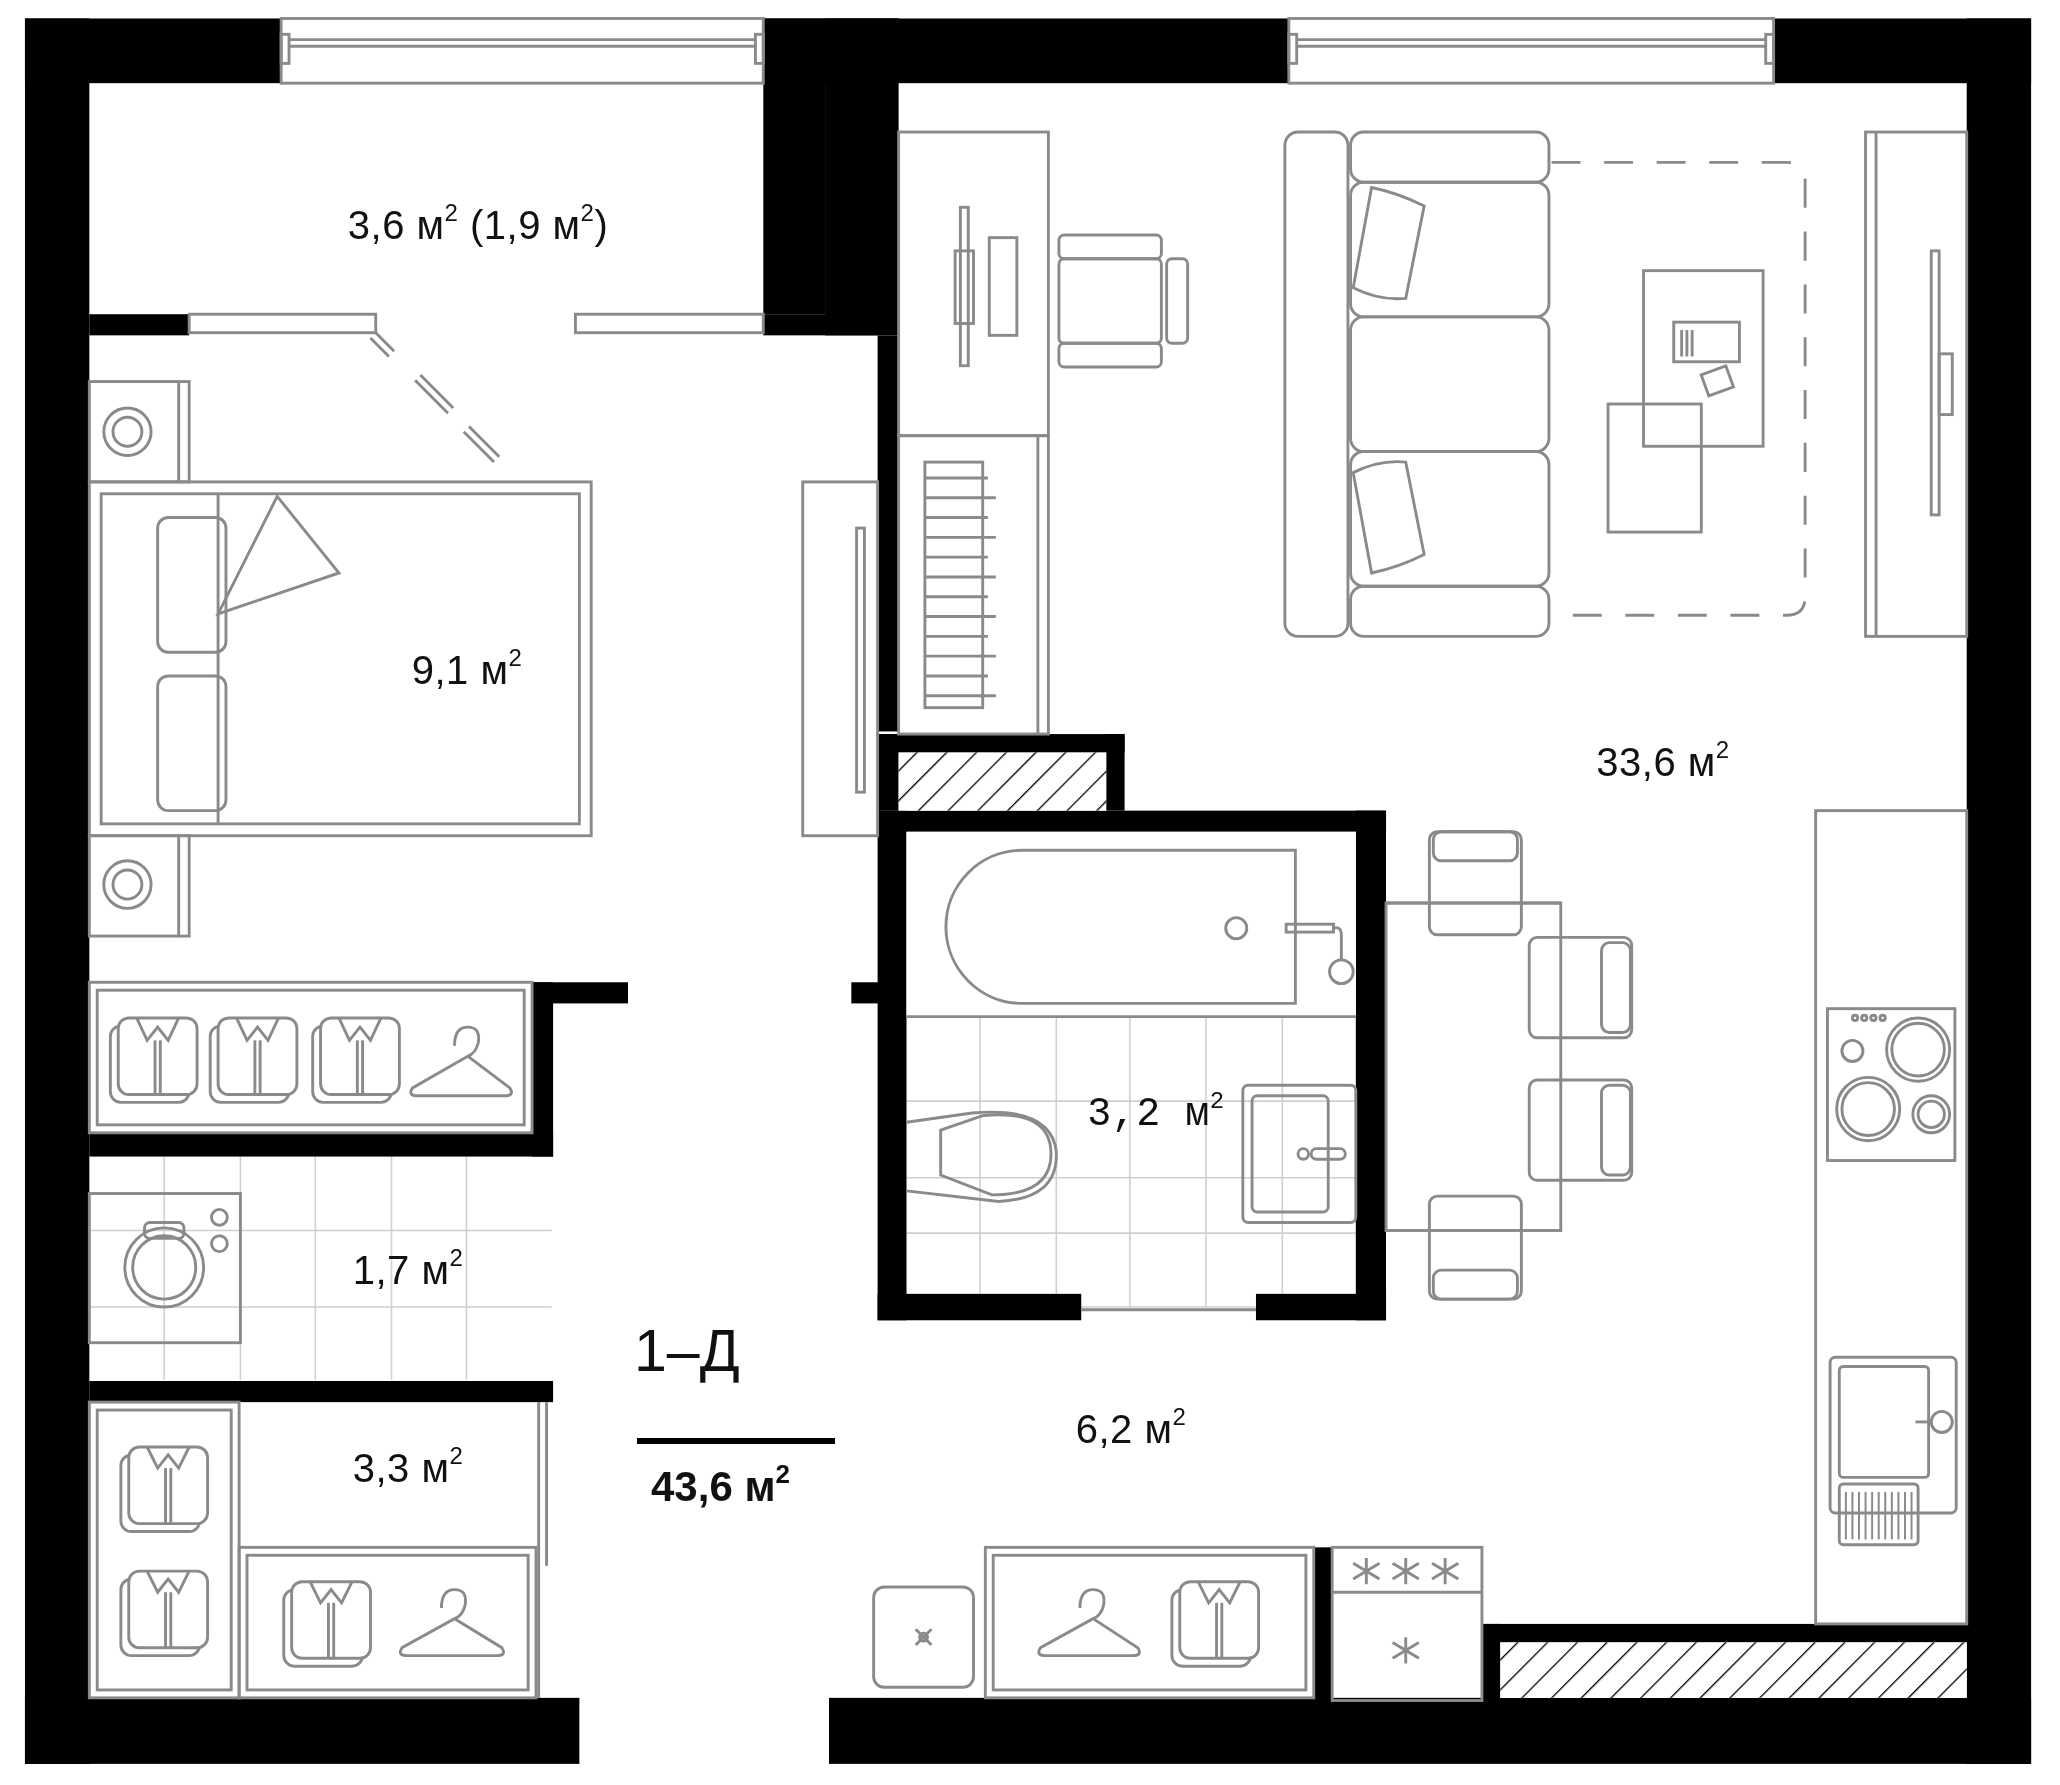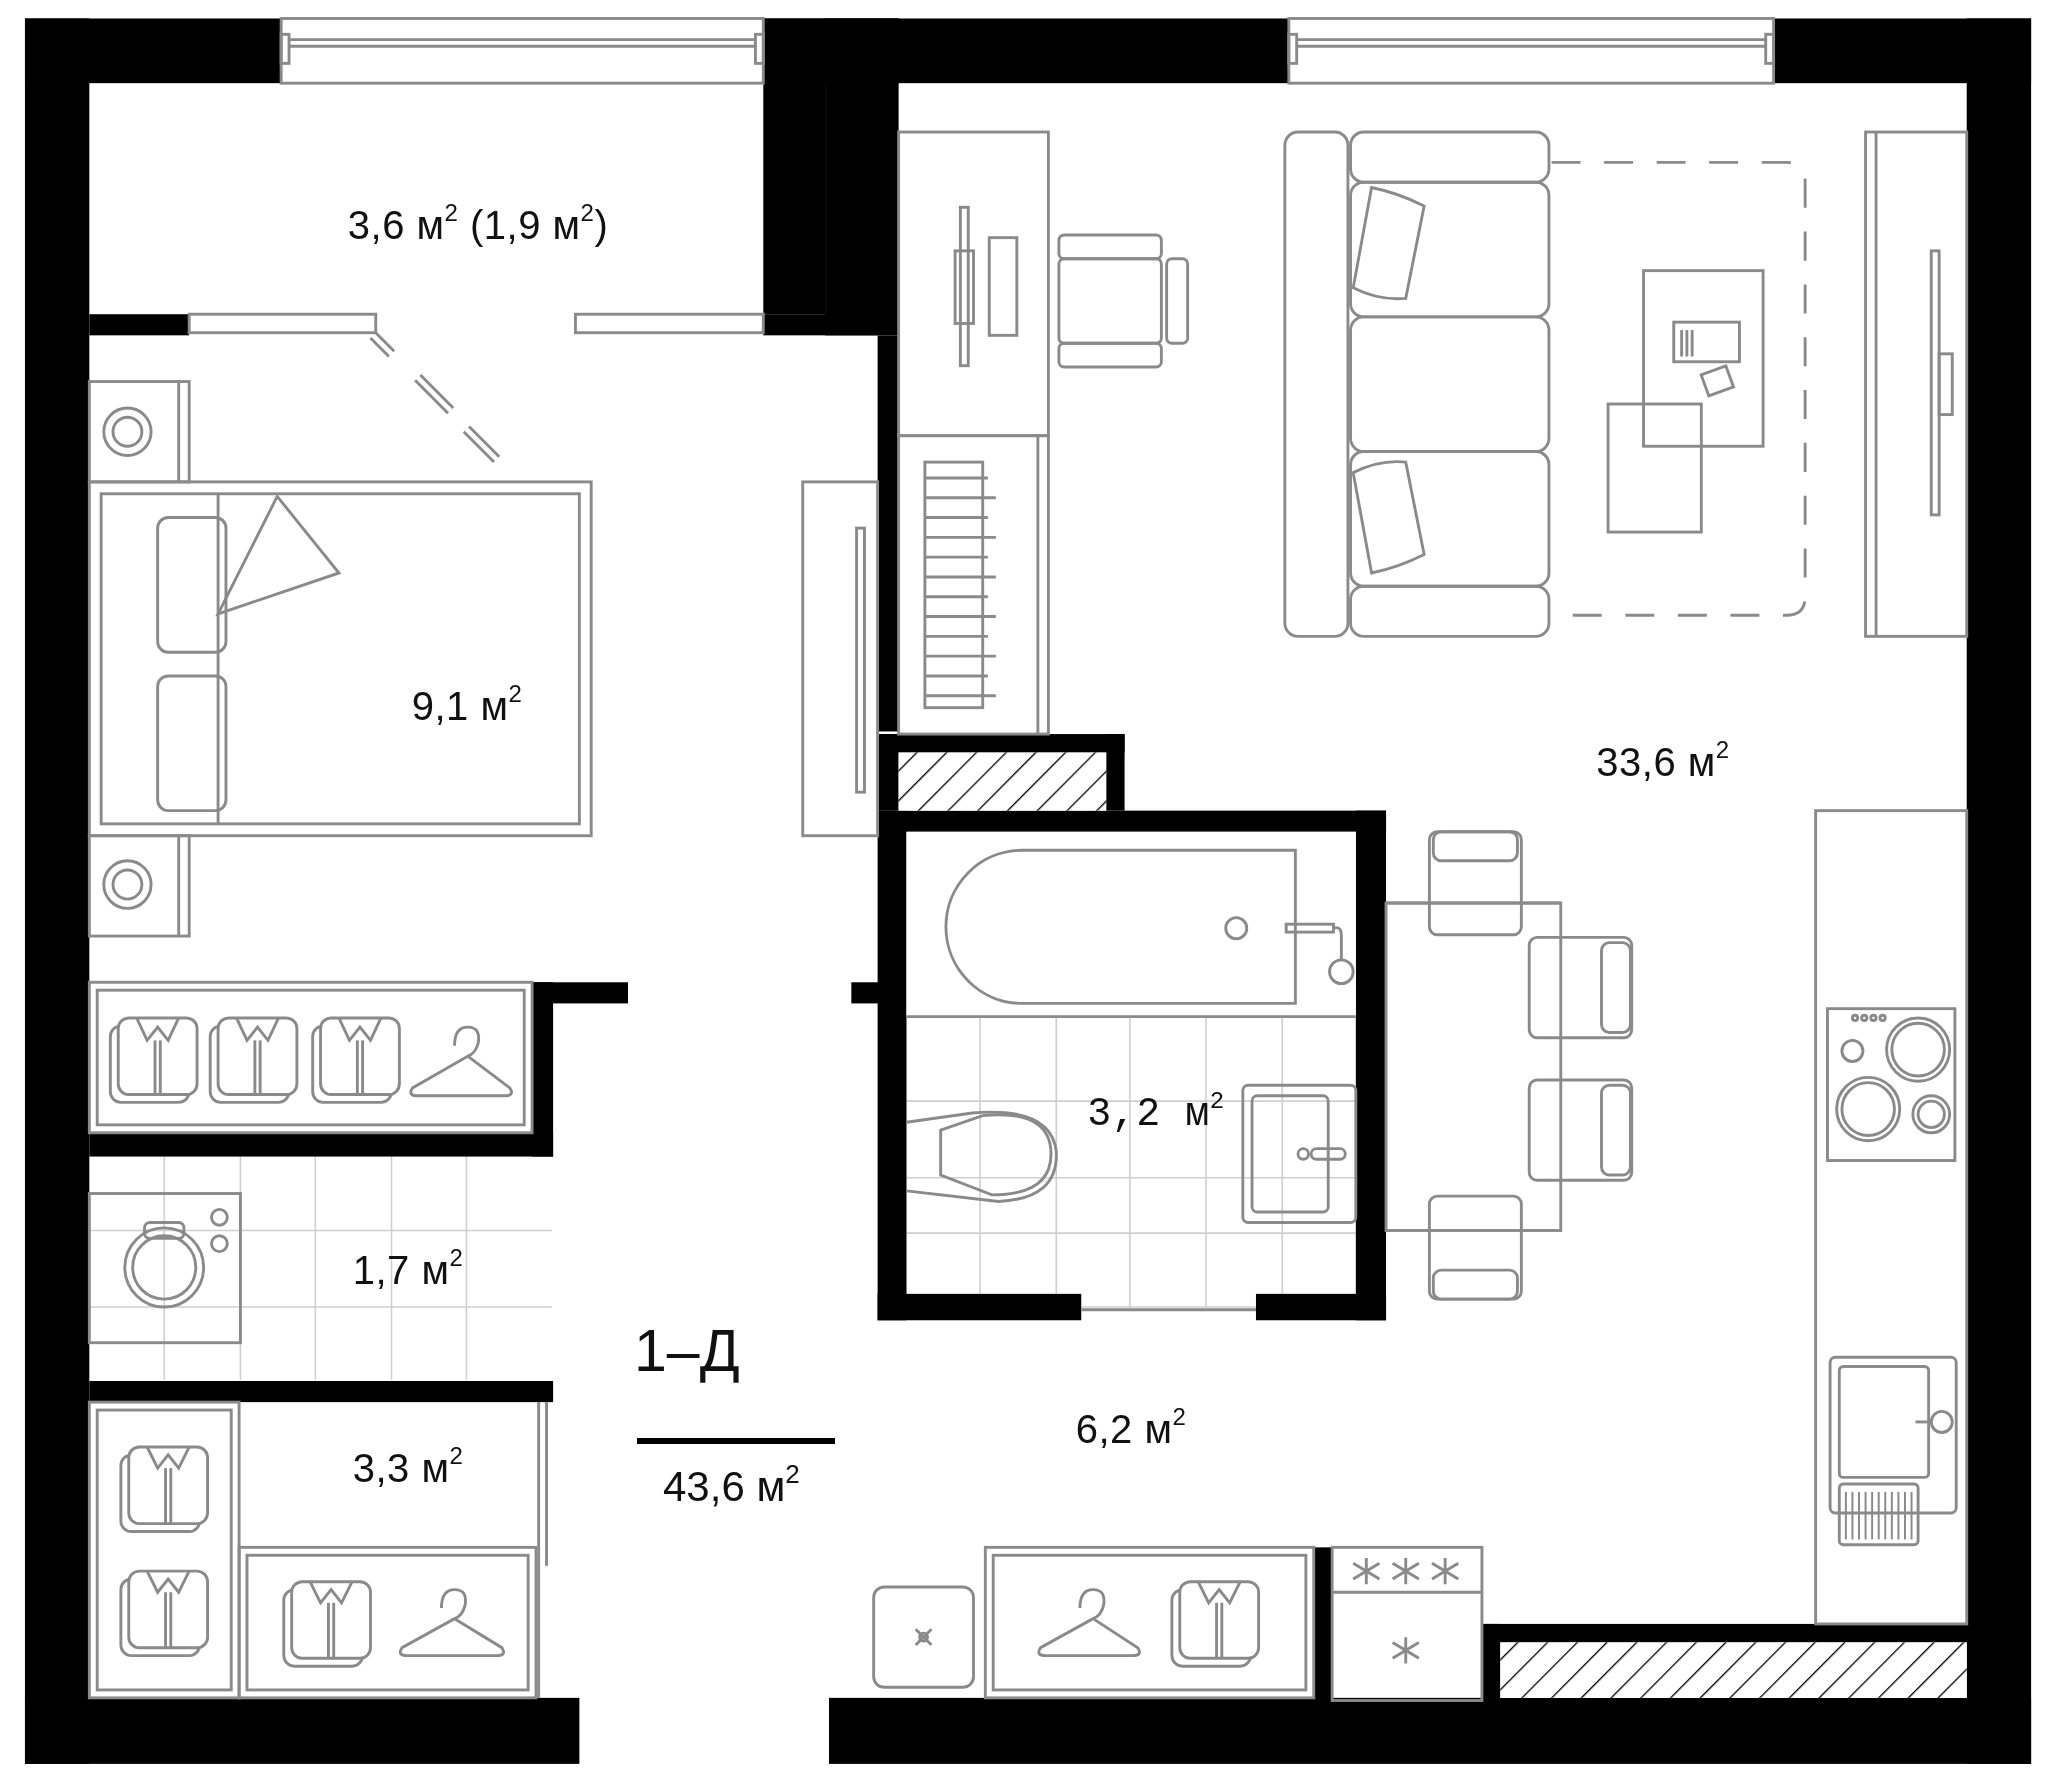--- a/index.html
+++ b/index.html
@@ -7,21 +7,21 @@
   #plan{position:absolute;left:0;top:0;width:2060px;height:1785px;}
   .wall{fill:#000;}
   .ln{fill:none;stroke:#8a8a8a;stroke-width:2.2;}
   .lnf{fill:#fff;stroke:#8a8a8a;stroke-width:2.2;}
   .tile{stroke:#cfcfcf;stroke-width:1.2;fill:none;}
   .dash{fill:none;stroke:#8a8a8a;stroke-width:2.2;stroke-dasharray:22 18;}
   .hatch{fill:url(#hatch);stroke:none;}
   .label{position:absolute;font-size:40px;color:#111;white-space:nowrap;font-weight:300;letter-spacing:0.5px;transform:translate(-50%,-50%);}
   .label sup{font-size:24px;vertical-align:top;position:relative;top:-4px;}
   .apt-code{position:absolute;font-size:59px;color:#111;left:634px;top:1322px;white-space:nowrap;font-weight:300;line-height:1;}
-  .apt-area{position:absolute;font-size:42px;color:#111;left:651px;top:1463px;white-space:nowrap;font-weight:400;margin-left:12px;}
+  .apt-area{position:absolute;font-size:42px;color:#111;left:651px;top:1463px;white-space:nowrap;font-weight:700;}
   .apt-area sup{font-size:26px;vertical-align:top;position:relative;top:-4px;}
   .apt-line{position:absolute;left:637px;top:1438px;width:198px;height:6px;background:#000;}
 </style>
 </head>
 <body>
 
 <svg id="plan" viewBox="0 0 1568 1352" preserveAspectRatio="none" xmlns="http://www.w3.org/2000/svg">
   <defs>
     <pattern id="hatch" patternUnits="userSpaceOnUse" width="16" height="16" patternTransform="rotate(45)">
       <rect width="16" height="16" fill="#fff"></rect>
@@ -363,21 +363,21 @@
 
   <g class="ln">
     <line x1="823" y1="992" x2="956" y2="992"></line>
     <line x1="1055" y1="684" x2="1188" y2="684"></line>
   </g>
 </svg>
 
 <div class="label" style="left:478px;top:225px;">
   <span>3,6</span> <span>м</span><sup>2</sup> <span>(1,9</span> <span>м</span><sup>2</sup><span>)</span>
 </div>
-<div class="label" style="left:467px;top:706px;">
+<div class="label" style="left:467px;top:670px;">
   <span>9,1</span> <span>м</span><sup>2</sup>
 </div>
 <div class="label" style="left:1663px;top:762px;">
   <span>33,6</span> <span>м</span><sup>2</sup>
 </div>
 <div class="label" style="left:1156px;top:1114px;font-family:Liberation Mono, monospace;">
   <span>3,2</span> <span>м</span><sup>2</sup>
 </div>
 <div class="label" style="left:408px;top:1270px;">
   <span>1,7</span> <span>м</span><sup>2</sup>

